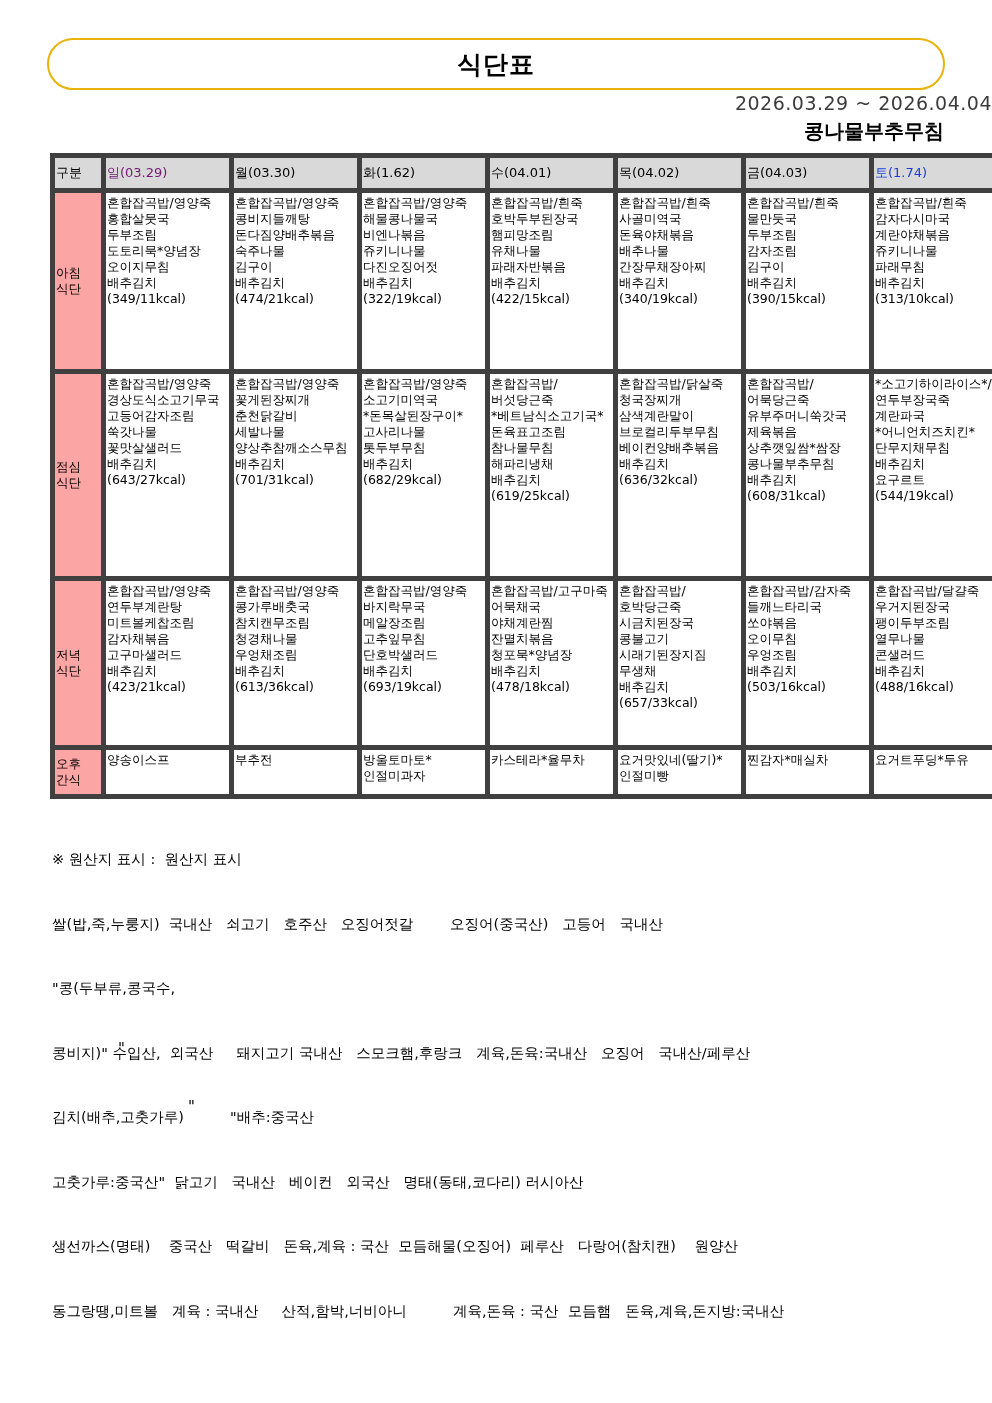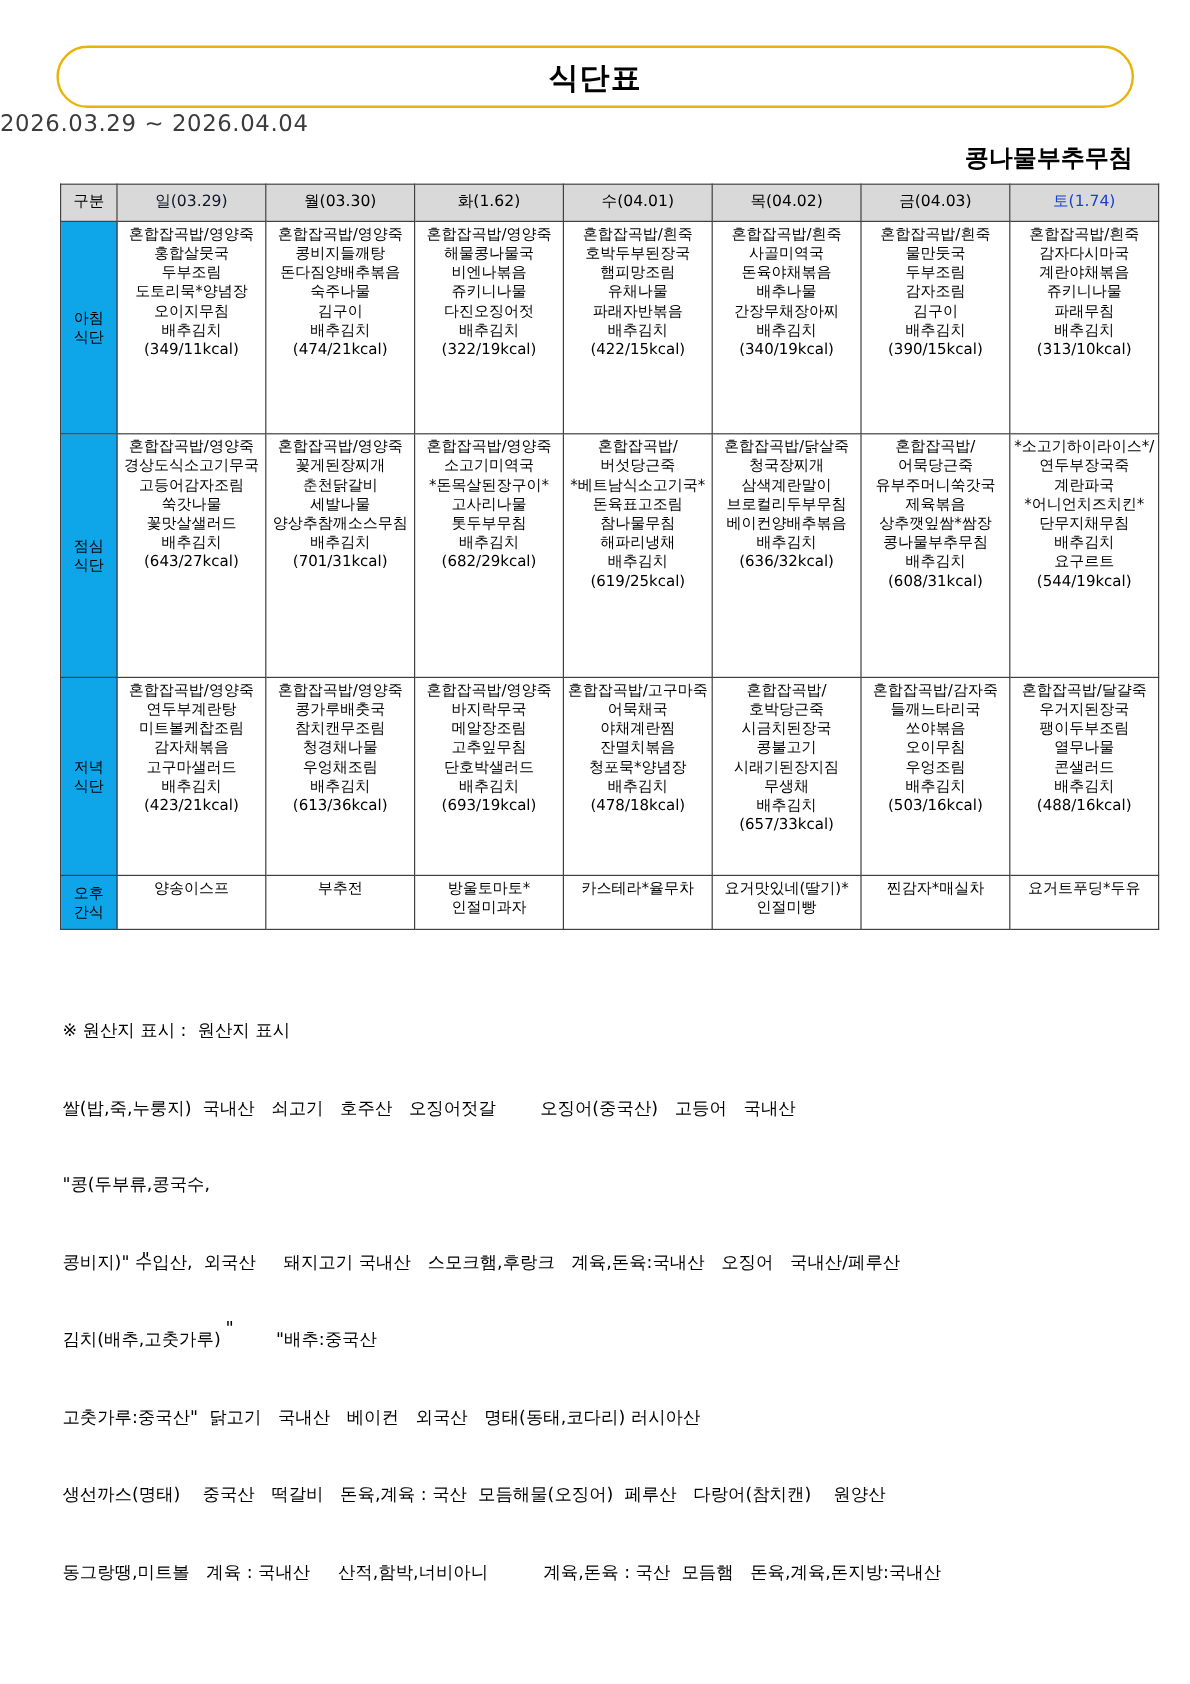--- a/index.html
+++ b/index.html
@@ -41,21 +41,21 @@
     font-size: 25px;
     font-weight: bold;
     letter-spacing: 1px;
   }
 
   .date-range {
     position: absolute;
     left: 0;
     top: 92px;
     width: 992px;
-    text-align: left;
+    text-align: right;
     font-size: 19px;
     color: #3c3c3c;
     letter-spacing: 0.5px;
   }
 
   .facility-name {
     position: absolute;
     right: 48px;
     top: 118px;
     font-size: 20px;
@@ -66,44 +66,44 @@
   
   .menu-table {
     position: absolute;
     left: 50px;
     top: 153px;
     width: 893px;
     border-collapse: collapse;
     table-layout: fixed;
   }
   .menu-table td, .menu-table th {
-    border: 1px solid #404040;
-    text-align: center;
+    border: 5px solid #404040;
+    text-align: left;
     vertical-align: middle;
     font-size: 12.5px;
     line-height: 1.28;
     padding: 2px 1px;
     word-break: keep-all;
     overflow-wrap: anywhere;
   }
   .menu-table th {
     background: #d9d9d9;
     font-weight: normal;
     font-size: 13px;
     height: 24px;
     padding: 3px 1px;
   }
   .col-label {
-    background: #0ea5e9;
+    background: #fca5a5;
     width: 44px;
     font-size: 13px;
     line-height: 1.35;
   }
   .col-day { width: 121px; }
-  th.sun  { color: #0f172a; }
+  th.sun  { color: #701a75; }
   th.sat  { color: #1a3fd4; }
 
   .meal-cell {
     padding-top: 5px;
     padding-bottom: 5px;
     white-space: pre-line;
   }
   .row-breakfast td.meal-cell { height: 172px; vertical-align: top; }
   .row-lunch     td.meal-cell { height: 198px; vertical-align: top; }
   .row-dinner    td.meal-cell { height: 160px; vertical-align: top; }

